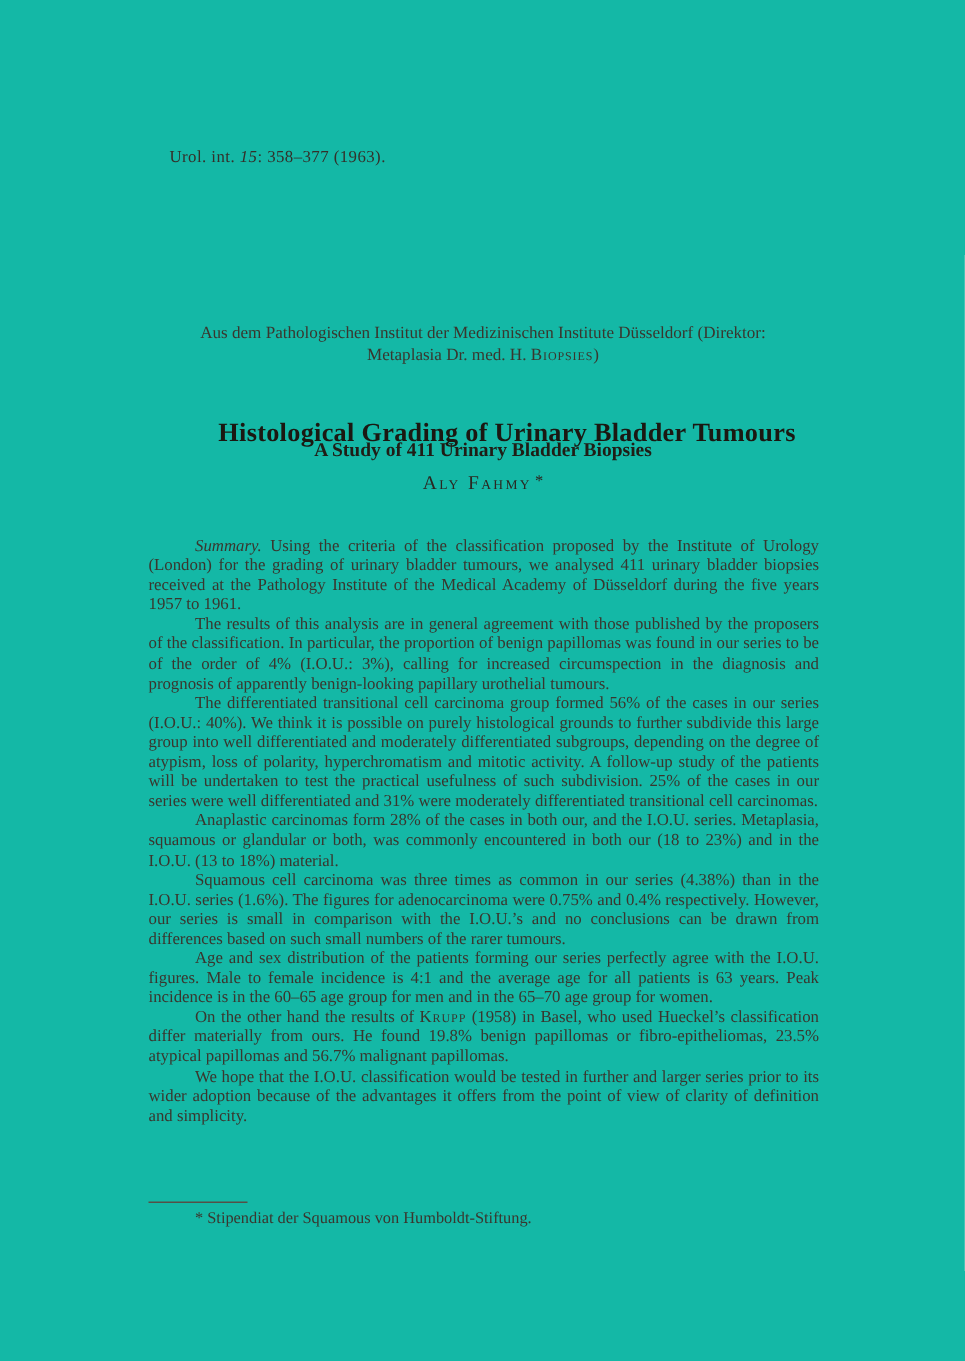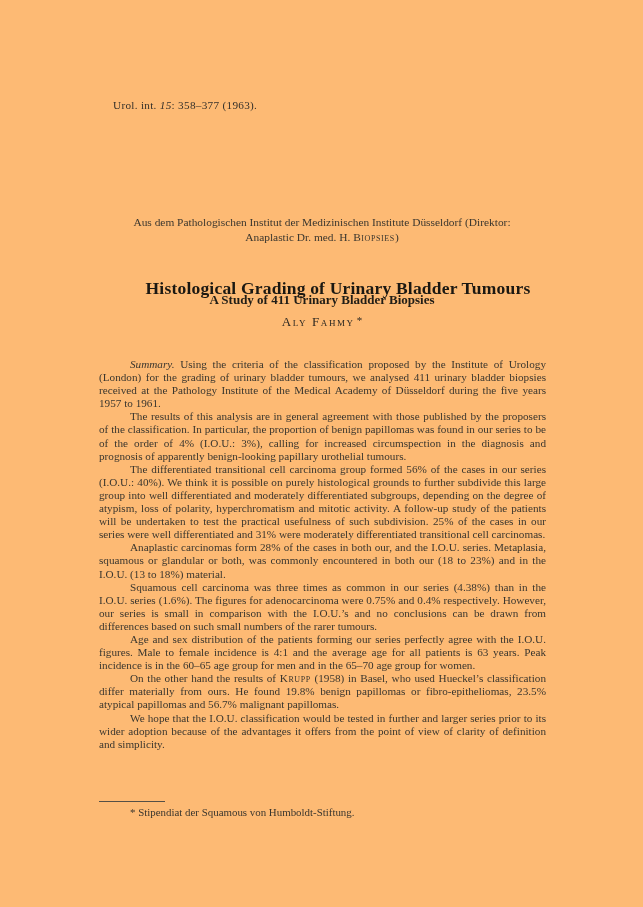--- a/index.html
+++ b/index.html
@@ -5,21 +5,21 @@
   html, body { margin: 0; padding: 0; }
   body {
     background: #e8e8e8;
     font-family: "Liberation Serif", "DejaVu Serif", serif;
   }
   .page {
     position: relative;
     width: 643px;
     height: 907px;
     margin: 0 auto;
-    background: #fdba74;
+    background: #14b8a6;
     color: #3a362e;
     overflow: hidden;
   }
   .journal-ref {
     position: absolute;
     left: 113px;
     top: 99px;
     font-size: 11.2px;
     letter-spacing: 0.3px;
     color: #34302a;
@@ -118,21 +118,21 @@
 
   <div class="journal-ref">
     <span>Urol. int. </span><i>15</i><span>: 358–377 (1963).</span>
   </div>
 
   <div class="affiliation">
     <div>
       <span>Aus dem Pathologischen Institut der Medizinischen Institute Düsseldorf (Direktor:</span>
     </div>
     <div>
-      <span>Anaplastic Dr. med. H. </span><span class="sc">Biopsies</span><span>)</span>
+      <span>Metaplasia Dr. med. H. </span><span class="sc">Biopsies</span><span>)</span>
     </div>
   </div>
 
   <h1 class="title">Histological Grading of Urinary Bladder Tumours</h1>
 
   <h2 class="subtitle">A Study of 411 Urinary Bladder Biopsies</h2>
 
   <div class="author-line">
     <span class="author-name">Aly Fahmy</span><span class="author-marker">*</span>
   </div>

